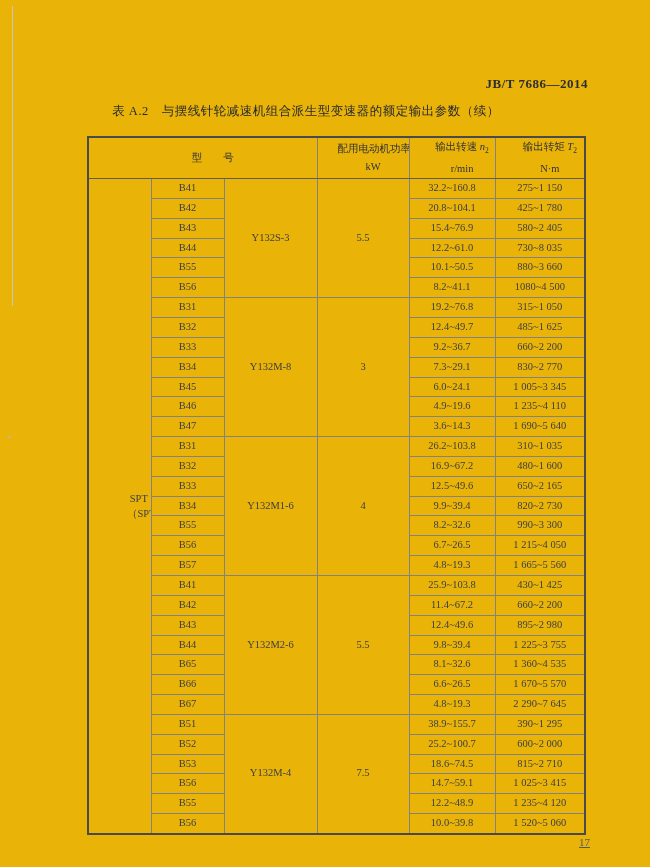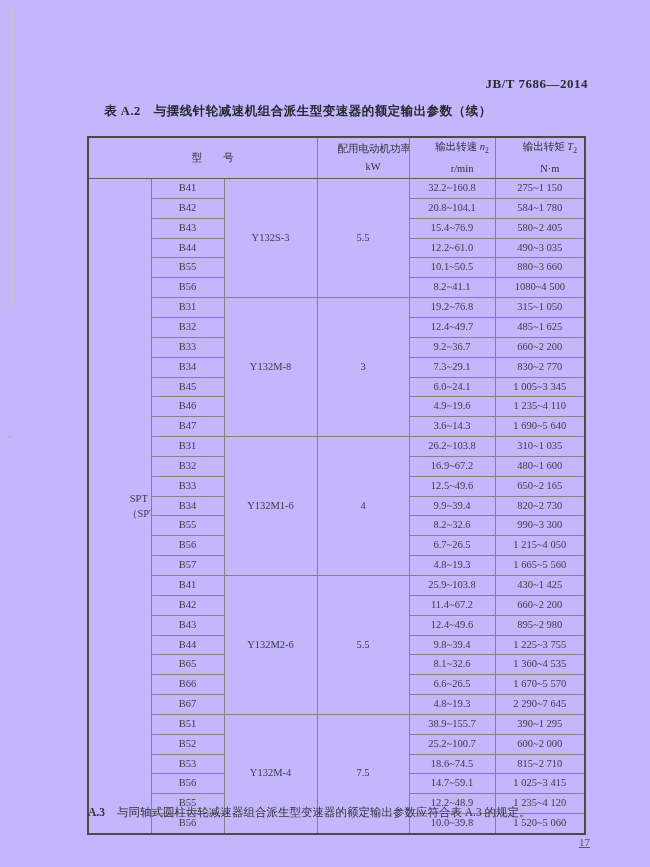--- a/index.html
+++ b/index.html
@@ -1,42 +1,42 @@
 <!DOCTYPE html>
 <html><head>
 <meta charset="utf-8">
 <style>
   html, body { margin: 0; padding: 0; }
   .page {
     position: relative;
     width: 650px;
     height: 867px;
-    background: #c4b5fd;
+    background: #eab308;
     font-family: "Liberation Serif", "DejaVu Serif", serif;
     color: #33373c;
     overflow: hidden;
   }
   
   .scan-edge-left {
     position: absolute; left: 12px; top: 6px;
     width: 1px; height: 300px;
     background: #c9c6c0;
   }
   .scan-speck {
     position: absolute; left: 8px; top: 436px;
     width: 3px; height: 2px; background: #b9b6b0; border-radius: 50%;
   }
   .doc-header {
     position: absolute; top: 76px; right: 62px;
     font-weight: bold; font-size: 13px; letter-spacing: 0.5px;
     color: #2b2e33;
   }
   .table-title {
-    position: absolute; top: 103px; left: 4px; width: 588px;
-    text-align: center; font-weight: bold; font-size: 12.5px;
+    position: absolute; top: 103px; left: 12px; width: 588px;
+    text-align: center; font-weight: normal; font-size: 12.5px;
     color: #26292e; letter-spacing: 0.5px;
   }
   table.output-table {
     position: absolute; left: 87px; top: 136px;
     border-collapse: collapse; table-layout: fixed;
     width: 497px;
     border: 2px solid #4a4a4a;
     font-size: 10.5px; color: #3a3e44;
   }
   .output-table th, .output-table td {
@@ -110,31 +110,31 @@
           </td>
           <td>B41</td>
           <td rowspan="6">Y132S-3</td>
           <td rowspan="6">5.5</td>
           <td>32.2~160.8</td>
           <td>275~1 150</td>
         </tr>
         <tr>
           <td>B42</td>
           <td>20.8~104.1</td>
-          <td>584~1 780</td>
+          <td>425~1 780</td>
         </tr>
         <tr>
           <td>B43</td>
           <td>15.4~76.9</td>
           <td>580~2 405</td>
         </tr>
         <tr>
           <td>B44</td>
           <td>12.2~61.0</td>
-          <td>490~3 035</td>
+          <td>730~8 035</td>
         </tr>
         <tr>
           <td>B55</td>
           <td>10.1~50.5</td>
           <td>880~3 660</td>
         </tr>
         <tr>
           <td>B56</td>
           <td>8.2~41.1</td>
           <td>1080~4 500</td>
@@ -278,18 +278,15 @@
           <td>1 235~4 120</td>
         </tr>
         <tr>
           <td>B56</td>
           <td>10.0~39.8</td>
           <td>1 520~5 060</td>
         </tr>
       </tbody>
   </table>
 
-  <div class="note">
-    <span class="note-id">A.3</span><span>与同轴式圆柱齿轮减速器组合派生型变速器的额定输出参数应符合表 A.3 的规定。</span>
-  </div>
 
   <div class="page-num">17</div>
 </div>
 
 </body></html>

